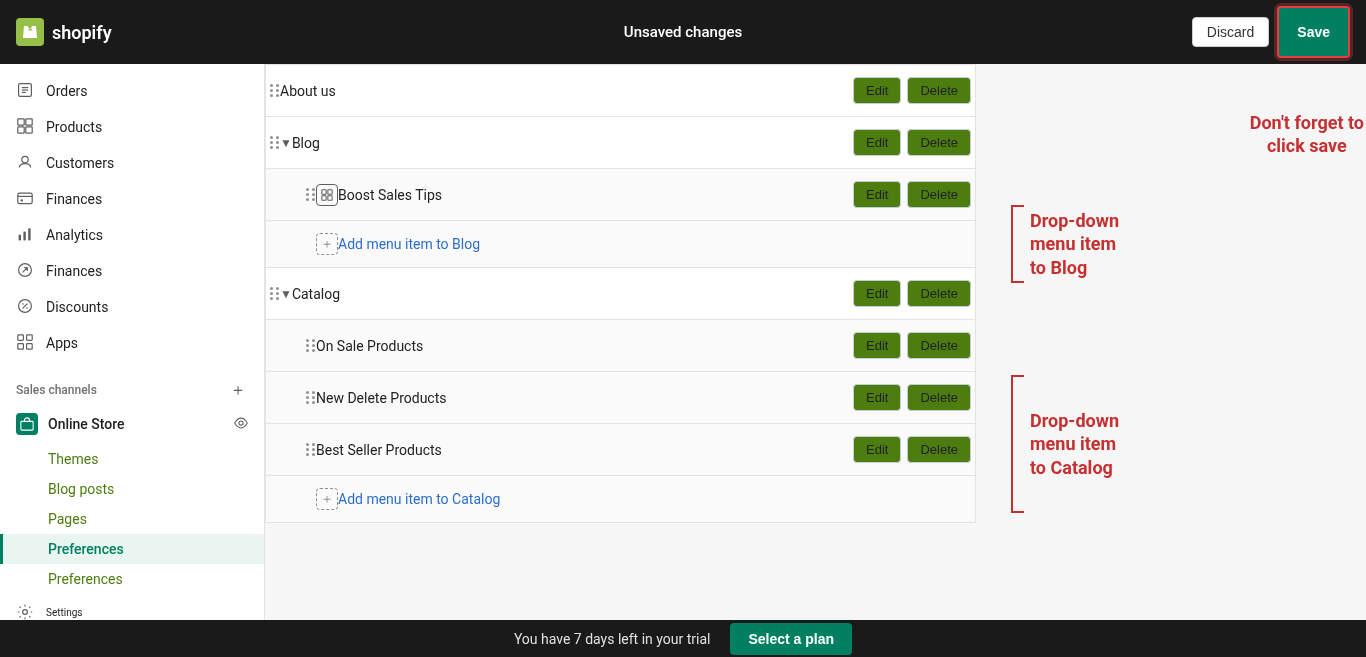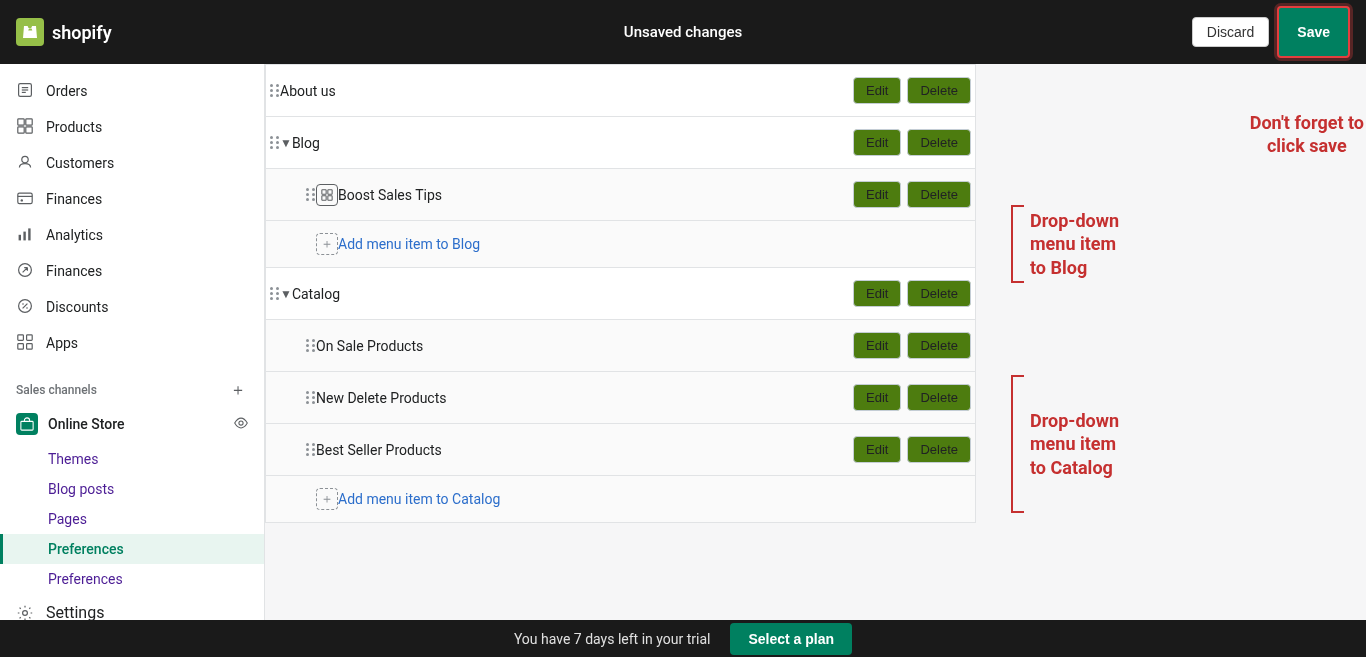--- a/index.html
+++ b/index.html
@@ -145,36 +145,36 @@
       font-size: 12px;
     }
     .online-store-item .eye-icon {
       margin-left: auto;
       color: #5c5f62;
       font-size: 14px;
     }
     .sub-nav-item {
       padding: 7px 16px 7px 48px;
       font-size: 14px;
-      color: #4c1d95;
+      color: #4d7c0f;
       cursor: pointer;
     }
     .sub-nav-item.active {
       background: #e8f5f0;
       border-left: 3px solid #008060;
       color: #008060;
       font-weight: 500;
       padding-left: 45px;
     }
 
     .settings-item {
       display: flex;
       align-items: center;
       padding: 9px 16px;
-      font-size: 16px;
+      font-size: 10px;
       color: #202223;
       cursor: pointer;
       margin-top: auto;
     }
 
     
     .content-area {
       flex: 1;
       display: flex;
       overflow: hidden;

